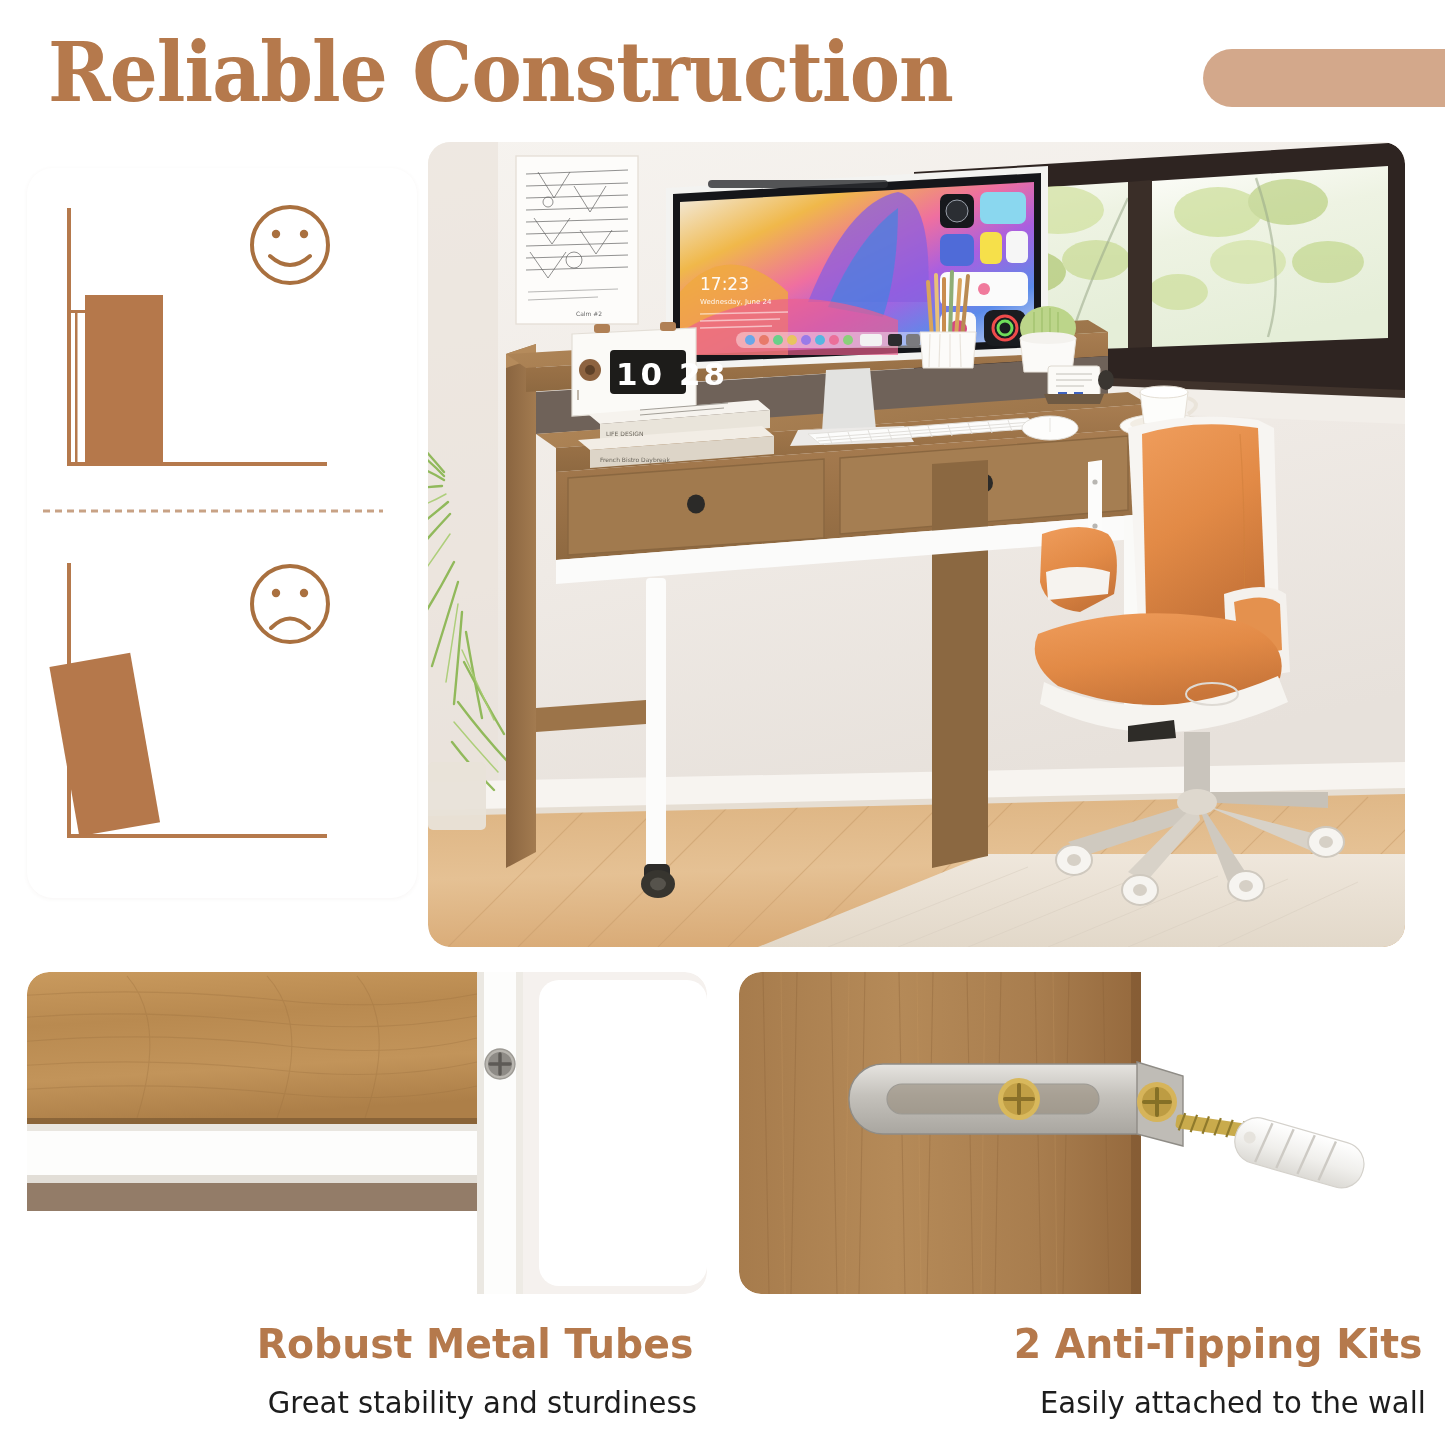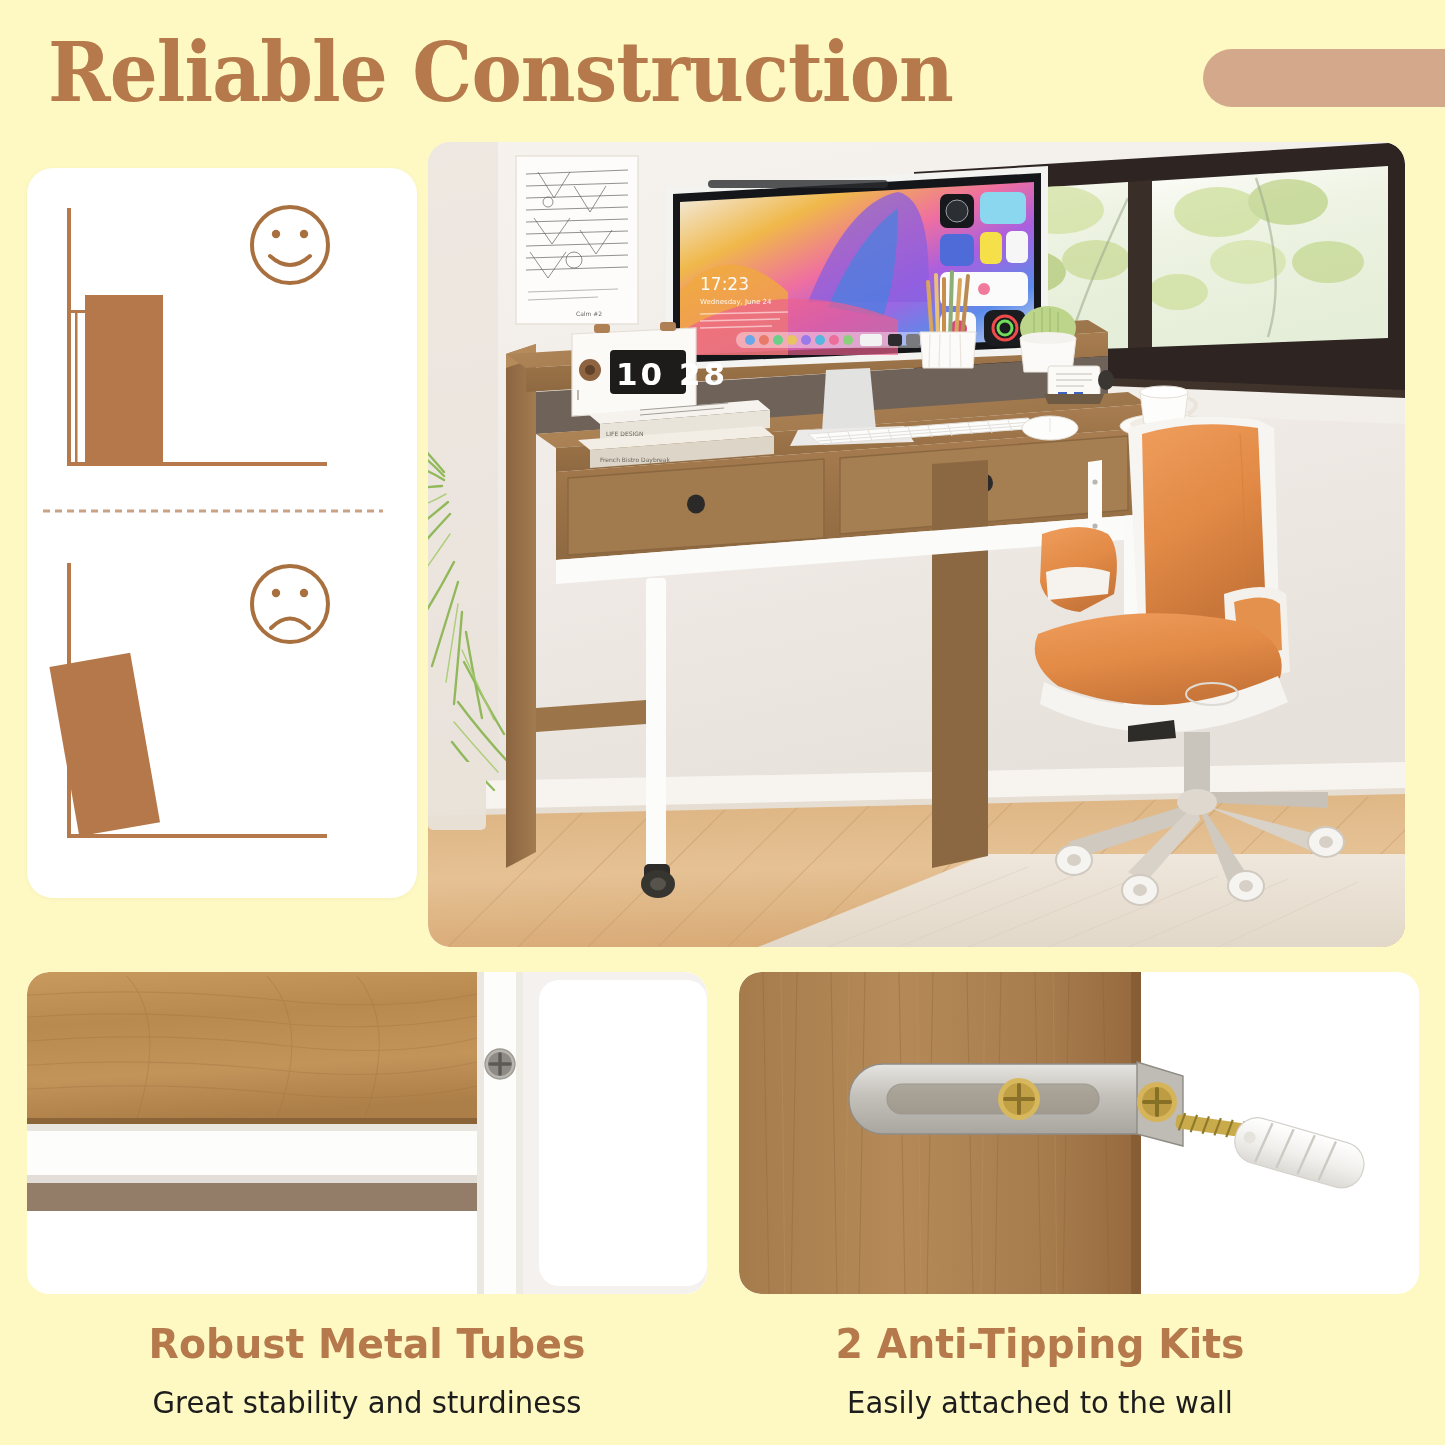--- a/index.html
+++ b/index.html
@@ -5,21 +5,21 @@
   * { box-sizing: border-box; margin: 0; padding: 0; }
   html, body {
     width: 1445px; height: 1445px;
     background: #f2ecE8;
     font-family: "Liberation Sans", sans-serif;
     overflow: hidden;
   }
   #page {
     position: relative;
     width: 1445px; height: 1445px;
-    background: #fef9c3;
+    background: #ffffff;
     text-decoration: underline;
   }
 
   
   #header { position: absolute; left: 0; top: 0; width: 1445px; height: 135px; }
   #page-title {
     position: absolute; left: 48px; top: 24px;
     font-family: "DejaVu Serif", serif;
     font-weight: bold;
     font-size: 82px;
@@ -63,23 +63,23 @@
     position: absolute; top: 972px;
     width: 680px; height: 322px;
     border-radius: 22px;
     overflow: hidden;
     background: #ffffff;
   }
   #feature-panel-left  { left: 27px; }
   #feature-panel-right { left: 739px; }
   .feature-panel svg { display:block; width: 680px; height: 322px; }
 
-  .feature-caption { position: absolute; width: 680px; text-align: center; }
+  .feature-caption { position: absolute; width: 680px; text-align: right; }
   #caption-left  { left: 27px;  top: 1318px; }
-  #caption-right { left: 700px; top: 1318px; }
+  #caption-right { left: 756px; top: 1318px; }
   .feature-heading {
     font-family: "DejaVu Sans", sans-serif;
     font-weight: bold;
     font-size: 41px;
     line-height: 52px;
     color: #b5794c;
     white-space: nowrap;
     transform: scaleX(0.96);
   }
   .feature-sub {

